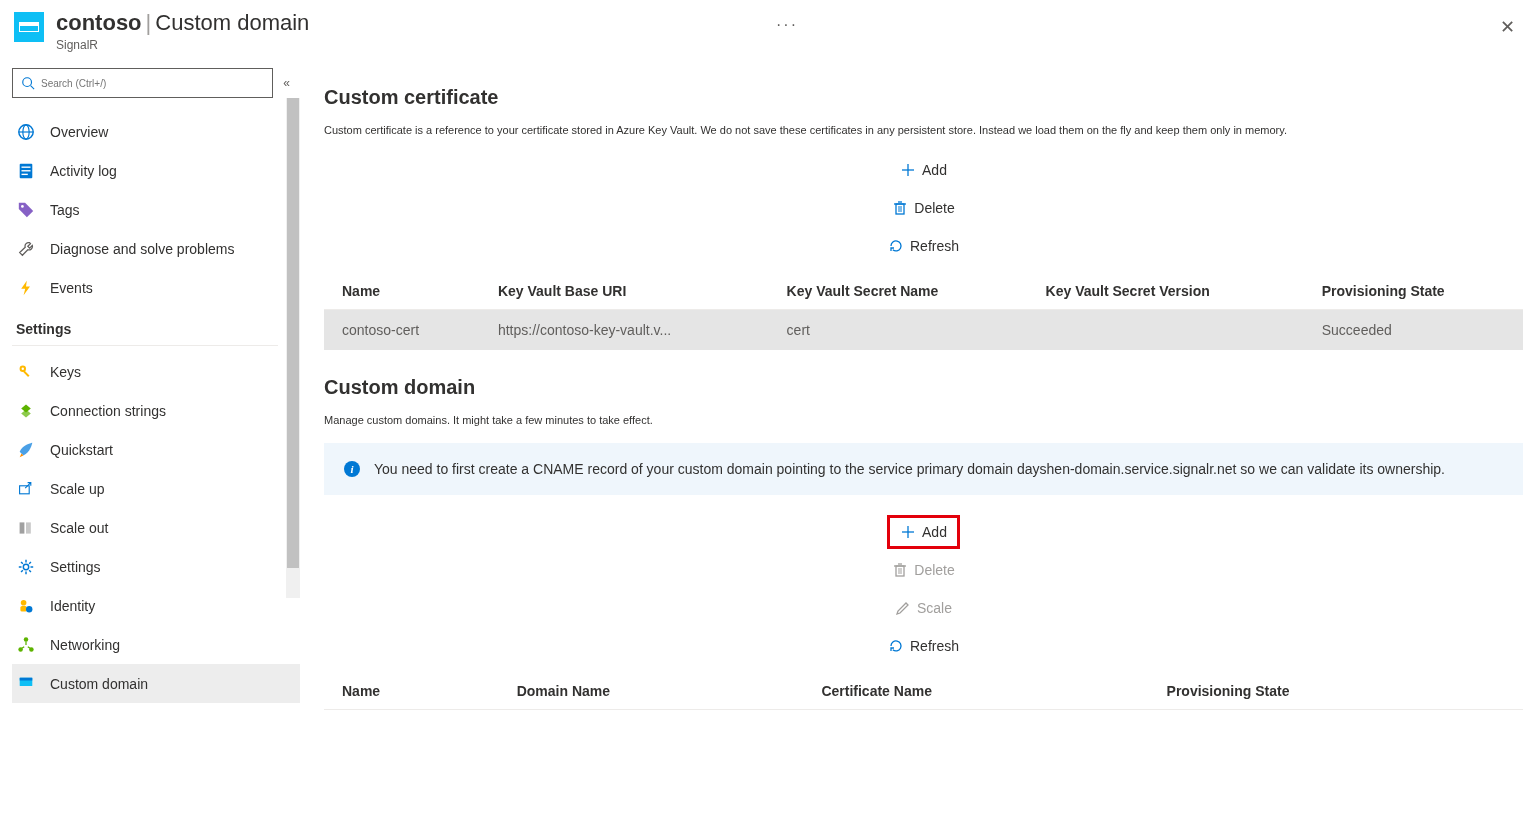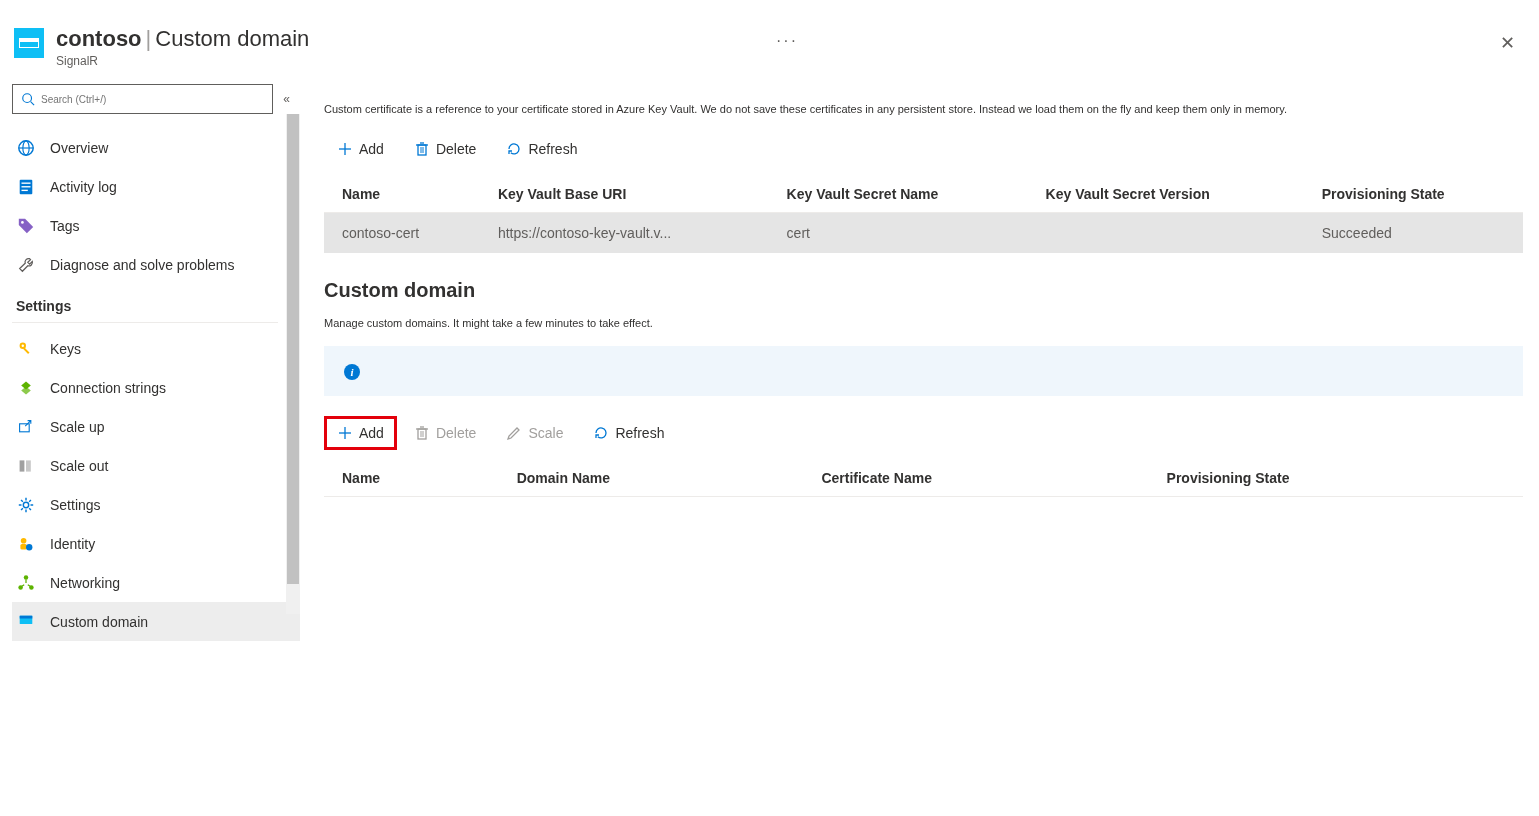--- a/index.html
+++ b/index.html
@@ -1,18 +1,18 @@
 <!DOCTYPE html>
 <html><head>
 <meta charset="utf-8">
 <style>
 * { box-sizing: border-box; margin: 0; padding: 0; font-family: "Segoe UI", -apple-system, sans-serif; }
 body { background: #fff; color: #323130; font-size: 14px; width: 1539px; height: 816px; overflow: hidden; }
 
-.header { display: flex; align-items: flex-start; padding: 26px 14px 6px 14px; }
+.header { display: flex; align-items: flex-start; padding: 10px 14px 6px 14px; }
 .header-icon { width: 30px; height: 30px; background: #0ebff5; display: flex; align-items: center; justify-content: center; margin-right: 12px; margin-top: 2px; }
 .header-icon-inner { width: 20px; height: 10px; border: 1.5px solid #fff; border-top: 4px solid #fff; }
 .header-titles { flex: 1; }
 .header-title { font-size: 22px; font-weight: 600; color: #323130; }
 .header-title .sep { font-weight: 300; color: #a19f9d; padding: 0 4px; }
 .header-title .sub { font-weight: 400; }
 .header-subtitle { font-size: 12px; color: #605e5c; margin-top: 2px; }
 .header-dots { font-size: 16px; color: #605e5c; margin-left: 28px; margin-top: 6px; letter-spacing: 2px; }
 .header-close { font-size: 18px; color: #605e5c; padding: 6px 10px; cursor: pointer; font-weight: 300; }
 
@@ -31,21 +31,21 @@
 .nav-icon { width: 20px; height: 20px; margin-right: 14px; display: flex; align-items: center; justify-content: center; flex-shrink: 0; }
 .nav-section { font-size: 14px; font-weight: 600; color: #323130; padding: 14px 4px 8px 4px; border-bottom: 1px solid #edebe9; margin-bottom: 6px; margin-right: 22px; }
 
 .scroll-track { position: absolute; right: 0; top: 40px; width: 14px; height: 500px; background: #f0f0f0; }
 .scroll-thumb { position: absolute; right: 1px; top: 0; width: 12px; height: 470px; background: #c1c1c1; }
 
 .main { flex: 1; padding: 28px 16px 0 24px; overflow-y: auto; }
 .section-title { font-size: 20px; font-weight: 600; margin-bottom: 14px; }
 .section-desc { font-size: 11px; color: #323130; margin-bottom: 14px; line-height: 1.45; }
 
-.toolbar { display: flex; align-items: center; gap: 4px; margin-bottom: 10px; }
+.toolbar { display: flex; align-items: center; gap: 4px; margin-bottom: 10px; flex-direction: column; }
 .tool-btn { display: flex; align-items: center; gap: 6px; padding: 6px 10px; cursor: pointer; color: #323130; font-size: 14px; border: 3px solid transparent; }
 .tool-btn.disabled { color: #a19f9d; cursor: default; }
 .tool-btn .ticon { width: 16px; height: 16px; display: flex; align-items: center; justify-content: center; }
 .tool-btn svg { stroke: #0078d4; fill: none; }
 .tool-btn.disabled svg { stroke: #a19f9d; }
 .tool-btn.highlight { border: 3px solid #e3000b; }
 
 table { width: 100%; border-collapse: collapse; font-size: 14px; }
 th { text-align: left; font-weight: 600; padding: 10px 18px; color: #323130; }
 td { padding: 12px 18px; color: #605e5c; }
@@ -123,20 +123,28 @@
         <span>Tags</span>
       </div>
       <div class="nav-item">
         <span class="nav-icon">
             <svg viewBox="0 0 20 20" width="18" height="18">
               <path d="M14 3a4 4 0 0 0-4.9 5L3 14l3 3 6-6.1A4 4 0 0 0 17 6l-3 3-2-2 3-3a4 4 0 0 0-1-1z" fill="none" stroke="#605e5c" stroke-width="1.4"></path>
             </svg>
           </span>
         <span>Diagnose and solve problems</span>
       </div>
+      <div class="nav-item">
+        <span class="nav-icon">
+            <svg viewBox="0 0 20 20" width="16" height="18">
+              <path d="M11 1L4 11h5l-2 8 8-11h-5z" fill="#ffb900"></path>
+            </svg>
+          </span>
+        <span>Events</span>
+      </div>
 
       <div class="nav-section">Settings</div>
 
       <div class="nav-item">
         <span class="nav-icon">
             <svg viewBox="0 0 20 20" width="16" height="16">
               <circle cx="6" cy="6" r="4" fill="#ffb900"></circle>
               <circle cx="6" cy="6" r="1.5" fill="#fff"></circle>
               <rect x="8" y="8" width="9" height="2.5" transform="rotate(45 8 8)" fill="#ffb900"></rect>
             </svg>
@@ -144,20 +152,29 @@
         <span>Keys</span>
       </div>
       <div class="nav-item">
         <span class="nav-icon">
             <svg viewBox="0 0 20 20" width="16" height="16">
               <path d="M10 2l6 5-6 5-6-5z" fill="#5db300"></path>
               <path d="M10 8l6 5-6 5-6-5z" fill="#5db300" opacity="0.7"></path>
             </svg>
           </span>
         <span>Connection strings</span>
+      </div>
+      <div class="nav-item">
+        <span class="nav-icon">
+            <svg viewBox="0 0 20 20" width="18" height="18">
+              <path d="M3 12c3-8 14-10 14-10s-2 11-10 14l-4-4z" fill="#4aa0e6"></path>
+              <path d="M5 14l-2 4 4-2z" fill="#ff8c00"></path>
+            </svg>
+          </span>
+        <span>Quickstart</span>
       </div>
       <div class="nav-item">
         <span class="nav-icon">
             <svg viewBox="0 0 20 20" width="16" height="16">
               <rect x="2" y="6" width="12" height="10" fill="none" stroke="#0078d4" stroke-width="1.4"></rect>
               <path d="M9 9l7-7M12 2h4v4" fill="none" stroke="#0078d4" stroke-width="1.4"></path>
             </svg>
           </span>
         <span>Scale up</span>
       </div>
@@ -212,20 +229,21 @@
     </div>
 
     <div class="scroll-track">
       <div class="scroll-thumb"></div>
     </div>
   </div>
 
   <div class="main">
 
     <div class="section-block">
+      <div class="section-title">Custom certificate</div>
       <div class="section-desc">Custom certificate is a reference to your certificate stored in Azure Key Vault. We do not save these certificates in any persistent store. Instead we load them on the fly and keep them only in memory.</div>
 
       <div class="toolbar">
         <div class="tool-btn">
           <span class="ticon">
               <svg viewBox="0 0 16 16" width="16" height="16">
                 <line x1="8" y1="2" x2="8" y2="14" stroke-width="1.3"></line>
                 <line x1="2" y1="8" x2="14" y2="8" stroke-width="1.3"></line>
               </svg>
             </span>
@@ -275,20 +293,21 @@
         </tbody>
       </table>
     </div>
 
     <div class="section-block">
       <div class="section-title">Custom domain</div>
       <div class="section-desc">Manage custom domains. It might take a few minutes to take effect.</div>
 
       <div class="info-box">
         <div class="info-icon">i</div>
+        <div class="info-text">You need to first create a CNAME record of your custom domain pointing to the service primary domain dayshen-domain.service.signalr.net so we can validate its ownership.</div>
       </div>
 
       <div class="toolbar">
         <div class="tool-btn highlight">
           <span class="ticon">
               <svg viewBox="0 0 16 16" width="16" height="16">
                 <line x1="8" y1="2" x2="8" y2="14" stroke-width="1.3"></line>
                 <line x1="2" y1="8" x2="14" y2="8" stroke-width="1.3"></line>
               </svg>
             </span>

